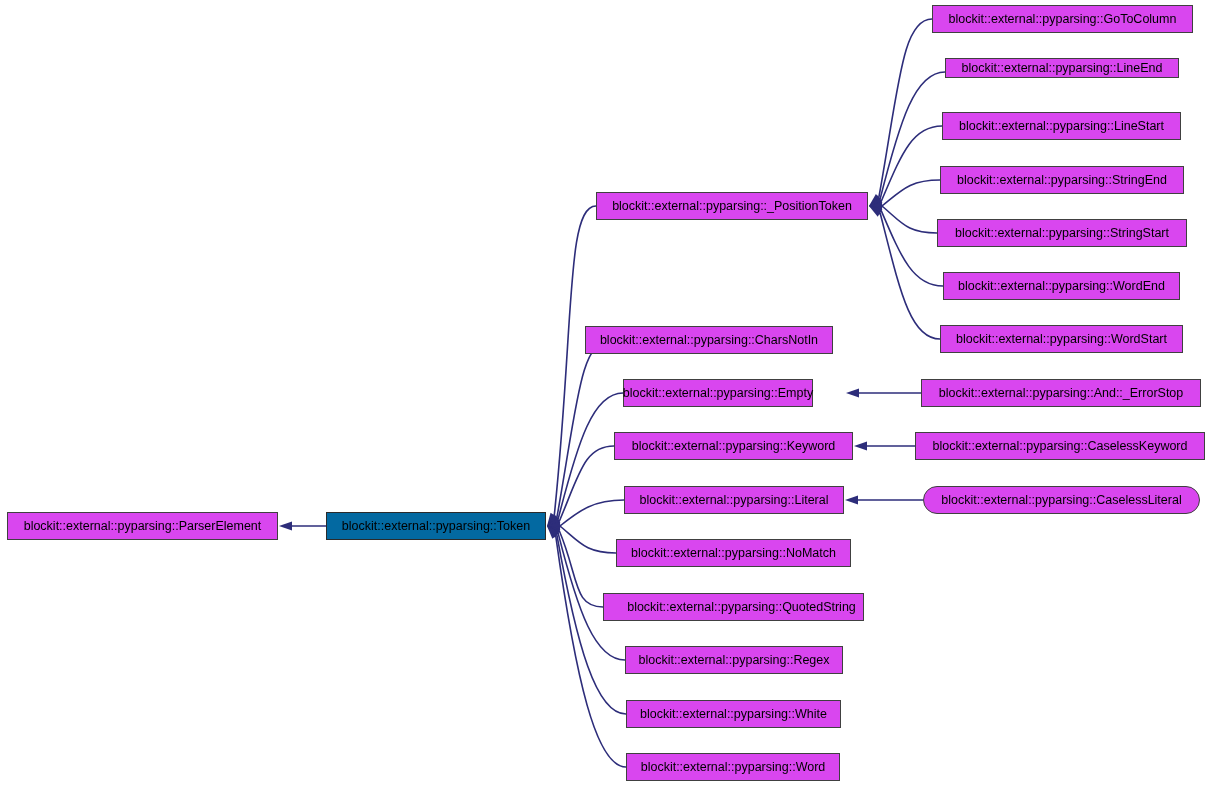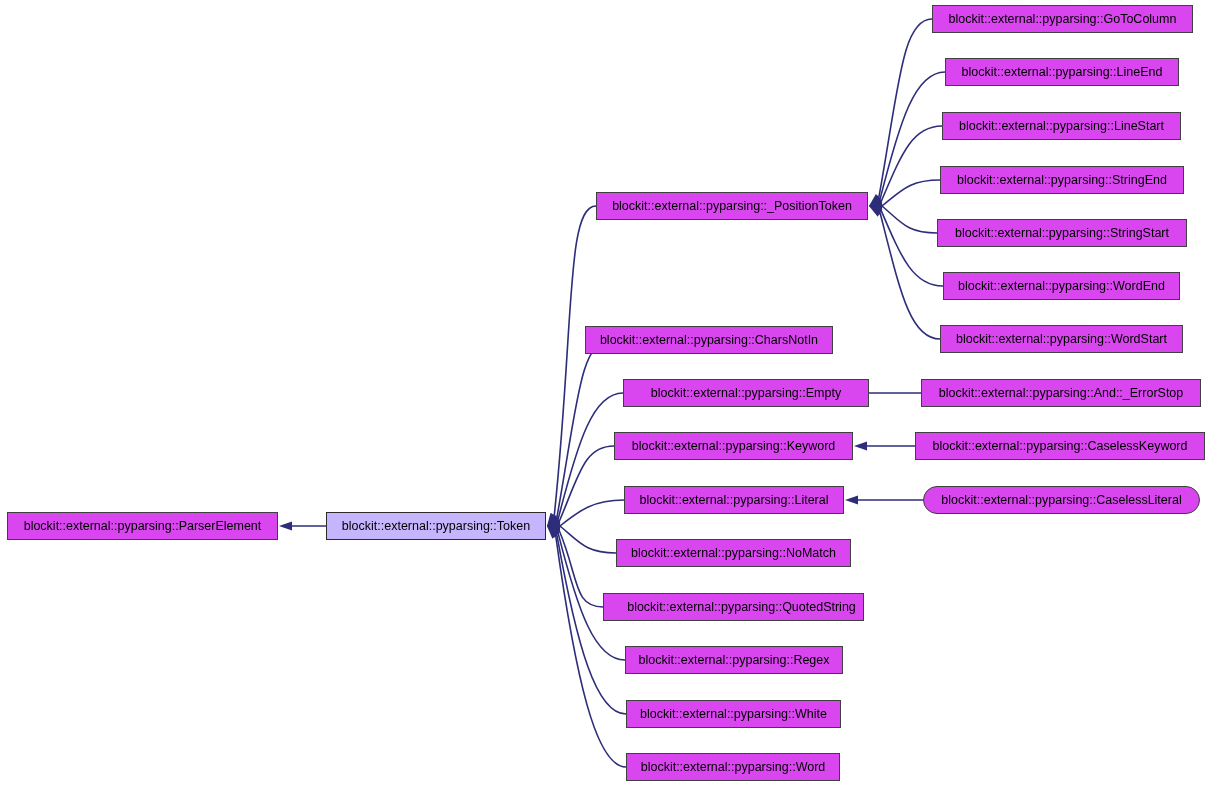--- a/index.html
+++ b/index.html
@@ -26,21 +26,21 @@
     font-size:12.5px;
     line-height:1;
     display:flex;
     align-items:center;
     justify-content:center;
     white-space:nowrap;
     letter-spacing:0px;
     cursor:pointer;
   }
   .node.highlight{
-    background:#c4b5fd;
+    background:#0369a1;
     border:1px solid #2b2b2b;
   }
   .node .label{
     display:block;
     padding:0 6px;
     pointer-events:none;
   }
 </style>
 </head>
 <body>
@@ -137,21 +137,21 @@
     </div>
     <div class="node highlight" style="left: 326px; top: 512px; width: 220px; height: 28px;">
       <span class="label">blockit::external::pyparsing::Token</span>
     </div>
     <div class="node" style="left: 596px; top: 192px; width: 272px; height: 28px;">
       <span class="label">blockit::external::pyparsing::_PositionToken</span>
     </div>
     <div class="node" style="left: 585px; top: 326px; width: 248px; height: 28px;">
       <span class="label">blockit::external::pyparsing::CharsNotIn</span>
     </div>
-    <div class="node" style="left: 623px; top: 379px; width: 246px; height: 28px;">
+    <div class="node" style="left: 623px; top: 379px; width: 190px; height: 28px;">
       <span class="label">blockit::external::pyparsing::Empty</span>
     </div>
     <div class="node" style="left: 614px; top: 432px; width: 239px; height: 28px;">
       <span class="label">blockit::external::pyparsing::Keyword</span>
     </div>
     <div class="node" style="left: 624px; top: 486px; width: 220px; height: 28px;">
       <span class="label">blockit::external::pyparsing::Literal</span>
     </div>
     <div class="node" style="left: 616px; top: 539px; width: 235px; height: 28px;">
       <span class="label">blockit::external::pyparsing::NoMatch</span>
@@ -164,21 +164,21 @@
     </div>
     <div class="node" style="left: 626px; top: 700px; width: 215px; height: 28px;">
       <span class="label">blockit::external::pyparsing::White</span>
     </div>
     <div class="node" style="left: 626px; top: 753px; width: 214px; height: 28px;">
       <span class="label">blockit::external::pyparsing::Word</span>
     </div>
     <div class="node" style="left: 932px; top: 5px; width: 261px; height: 28px;">
       <span class="label">blockit::external::pyparsing::GoToColumn</span>
     </div>
-    <div class="node" style="left: 945px; top: 58px; width: 234px; height: 28px;">
+    <div class="node" style="left: 945px; top: 58px; width: 234px; height: 20px;">
       <span class="label">blockit::external::pyparsing::LineEnd</span>
     </div>
     <div class="node" style="left: 942px; top: 112px; width: 239px; height: 28px;">
       <span class="label">blockit::external::pyparsing::LineStart</span>
     </div>
     <div class="node" style="left: 940px; top: 166px; width: 244px; height: 28px;">
       <span class="label">blockit::external::pyparsing::StringEnd</span>
     </div>
     <div class="node" style="left: 937px; top: 219px; width: 250px; height: 28px;">
       <span class="label">blockit::external::pyparsing::StringStart</span>

